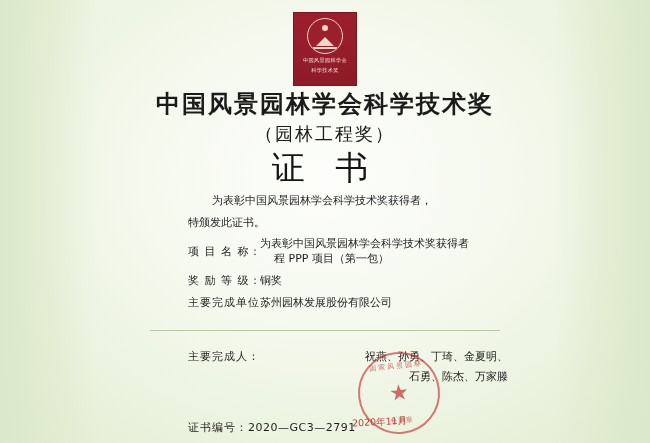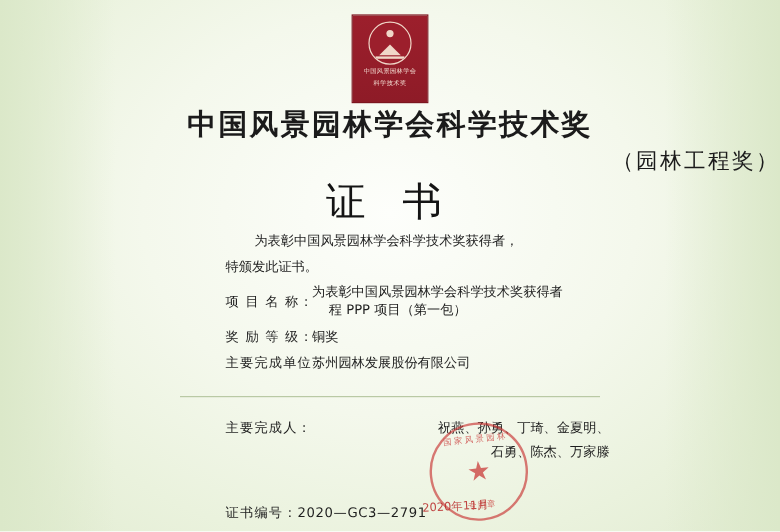--- a/index.html
+++ b/index.html
@@ -120,21 +120,21 @@
     letter-spacing: 2px;
     color: #1b1b1b;
     font-weight: bold;
     font-family: "DejaVu Sans", sans-serif;
   }
   .title-sub {
     position: absolute;
     top: 122px;
     left: 0;
     width: 650px;
-    text-align: right;
+    text-align: center;
     font-size: 18px;
     letter-spacing: 2px;
     color: #1b1b1b;
     font-family: "DejaVu Sans", sans-serif;
   }
   .title-cert {
     position: absolute;
     top: 146px;
     left: 0;
     width: 650px;
@@ -208,21 +208,21 @@
     font-family: "DejaVu Sans", sans-serif;
     line-height: 20px;
     text-align: right;
   }
   .members .mlabel {
     float: left;
     width: 72px;
     letter-spacing: 1px;
   }
   .members .mline1 { }
-  .members .mline2 { margin-left: 78px; }
+  .members .mline2 { margin-left: 78px; font-family: Liberation Mono, monospace; }
 
   
   .seal {
     position: absolute;
     left: 358px;
     top: 352px;
     width: 78px;
     height: 78px;
     border-radius: 50%;
     border: 2px solid rgba(198, 40, 40, 0.72);

